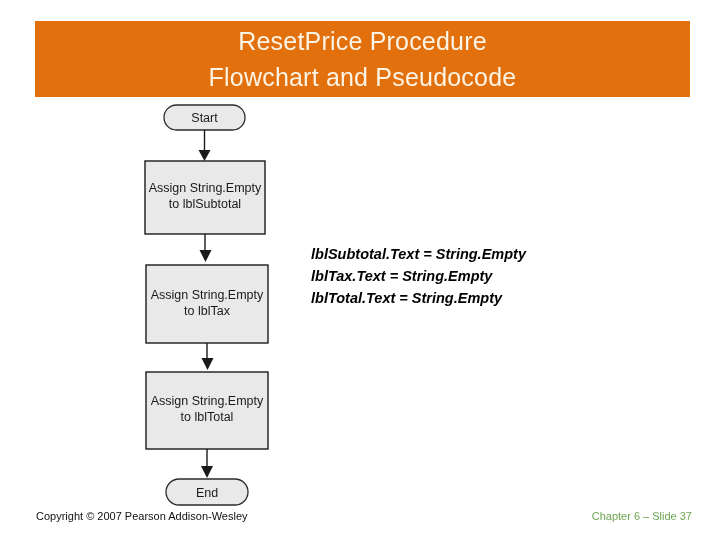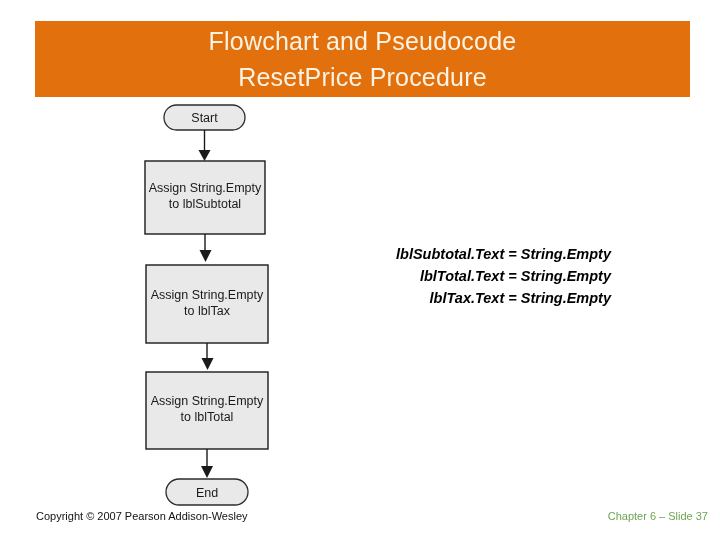--- a/index.html
+++ b/index.html
@@ -56,21 +56,20 @@
   }
   .fc-terminator-text { font-size: 12.5px; }
   .fc-process-text { font-size: 12.5px; }
 
   
   #pseudocode {
     position: absolute;
     left: 311px;
     top: 243px;
     width: 300px;
-    text-align: right;
   }
   #pseudocode .code-line {
     font-family: "Liberation Sans", sans-serif;
     font-size: 14.5px;
     font-weight: bold;
     font-style: italic;
     color: #000000;
     line-height: 22px;
     white-space: nowrap;
   }
@@ -79,33 +78,33 @@
   #footer-left {
     position: absolute;
     left: 36px;
     top: 510px;
     font-size: 11px;
     color: #111111;
     white-space: nowrap;
   }
   #footer-right {
     position: absolute;
-    right: 12px;
+    right: 28px;
     top: 510px;
     font-size: 11px;
     color: #6DA551;
     white-space: nowrap;
   }
 </style>
 </head>
 <body>
 
 <div id="title-banner">
+  <div class="title-line">ResetPrice Procedure</div>
   <div class="title-line">Flowchart and Pseudocode</div>
-  <div class="title-line">ResetPrice Procedure</div>
 </div>
 
 <svg id="flowchart" viewBox="0 0 720 540" width="720" height="540" xmlns="http://www.w3.org/2000/svg">
 
   <g class="fc-hit">
     <rect x="164" y="105" width="81" height="25" rx="12.5" ry="12.5" fill="#E9E9E9" stroke="#2b2b2b" stroke-width="1.3"></rect>
     <text class="fc-terminator-text" x="204.5" y="122" text-anchor="middle">Start</text>
   </g>
 
   <g>
@@ -147,18 +146,18 @@
   </g>
 
   <g class="fc-hit">
     <rect x="166" y="479" width="82" height="26" rx="13" ry="13" fill="#E9E9E9" stroke="#2b2b2b" stroke-width="1.3"></rect>
     <text class="fc-terminator-text" x="207" y="496.5" text-anchor="middle">End</text>
   </g>
 </svg>
 
 <div id="pseudocode">
   <div class="code-line">lblSubtotal.Text = String.Empty</div>
+  <div class="code-line">lblTax.Text = String.Empty</div>
   <div class="code-line">lblTotal.Text = String.Empty</div>
-  <div class="code-line">lblTax.Text = String.Empty</div>
 </div>
 
 <div id="footer-left">Copyright © 2007 Pearson Addison-Wesley</div>
 <div id="footer-right">Chapter 6 – Slide 37</div>
 
 </body></html>

